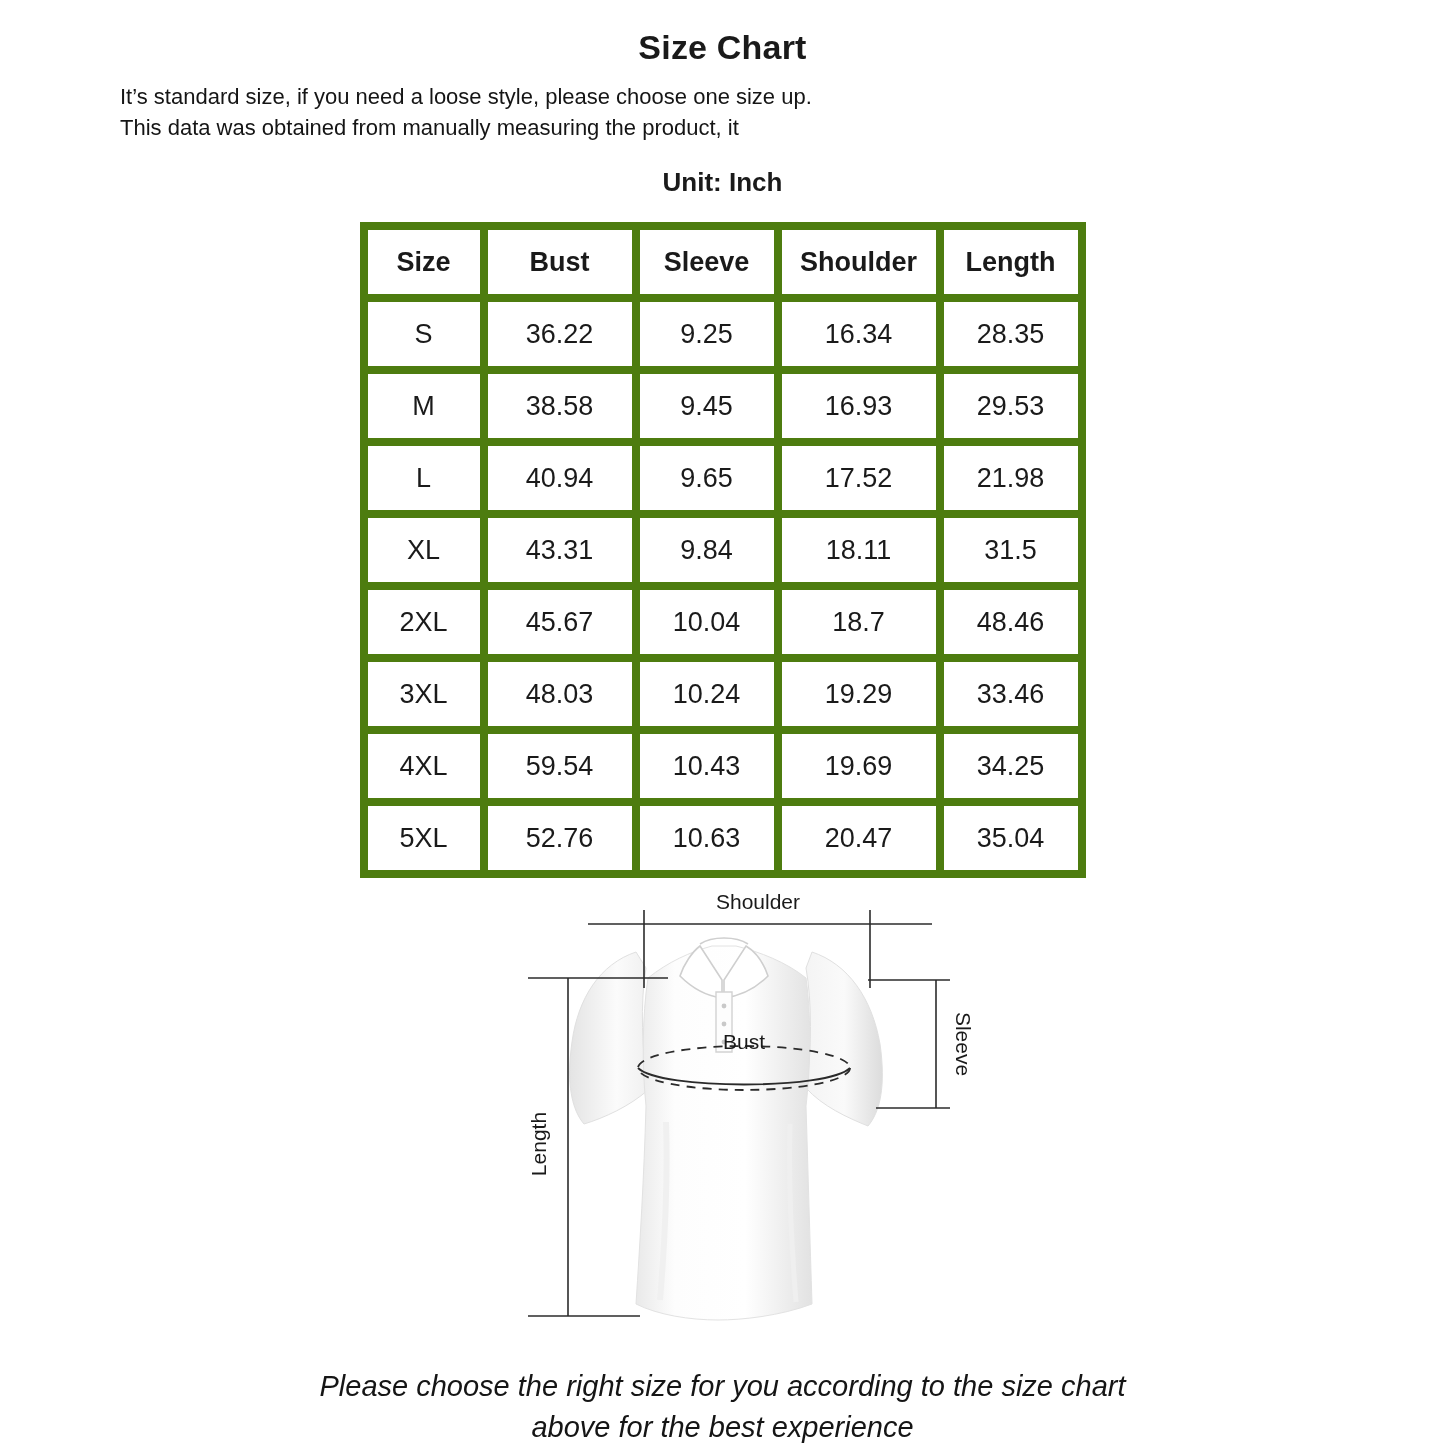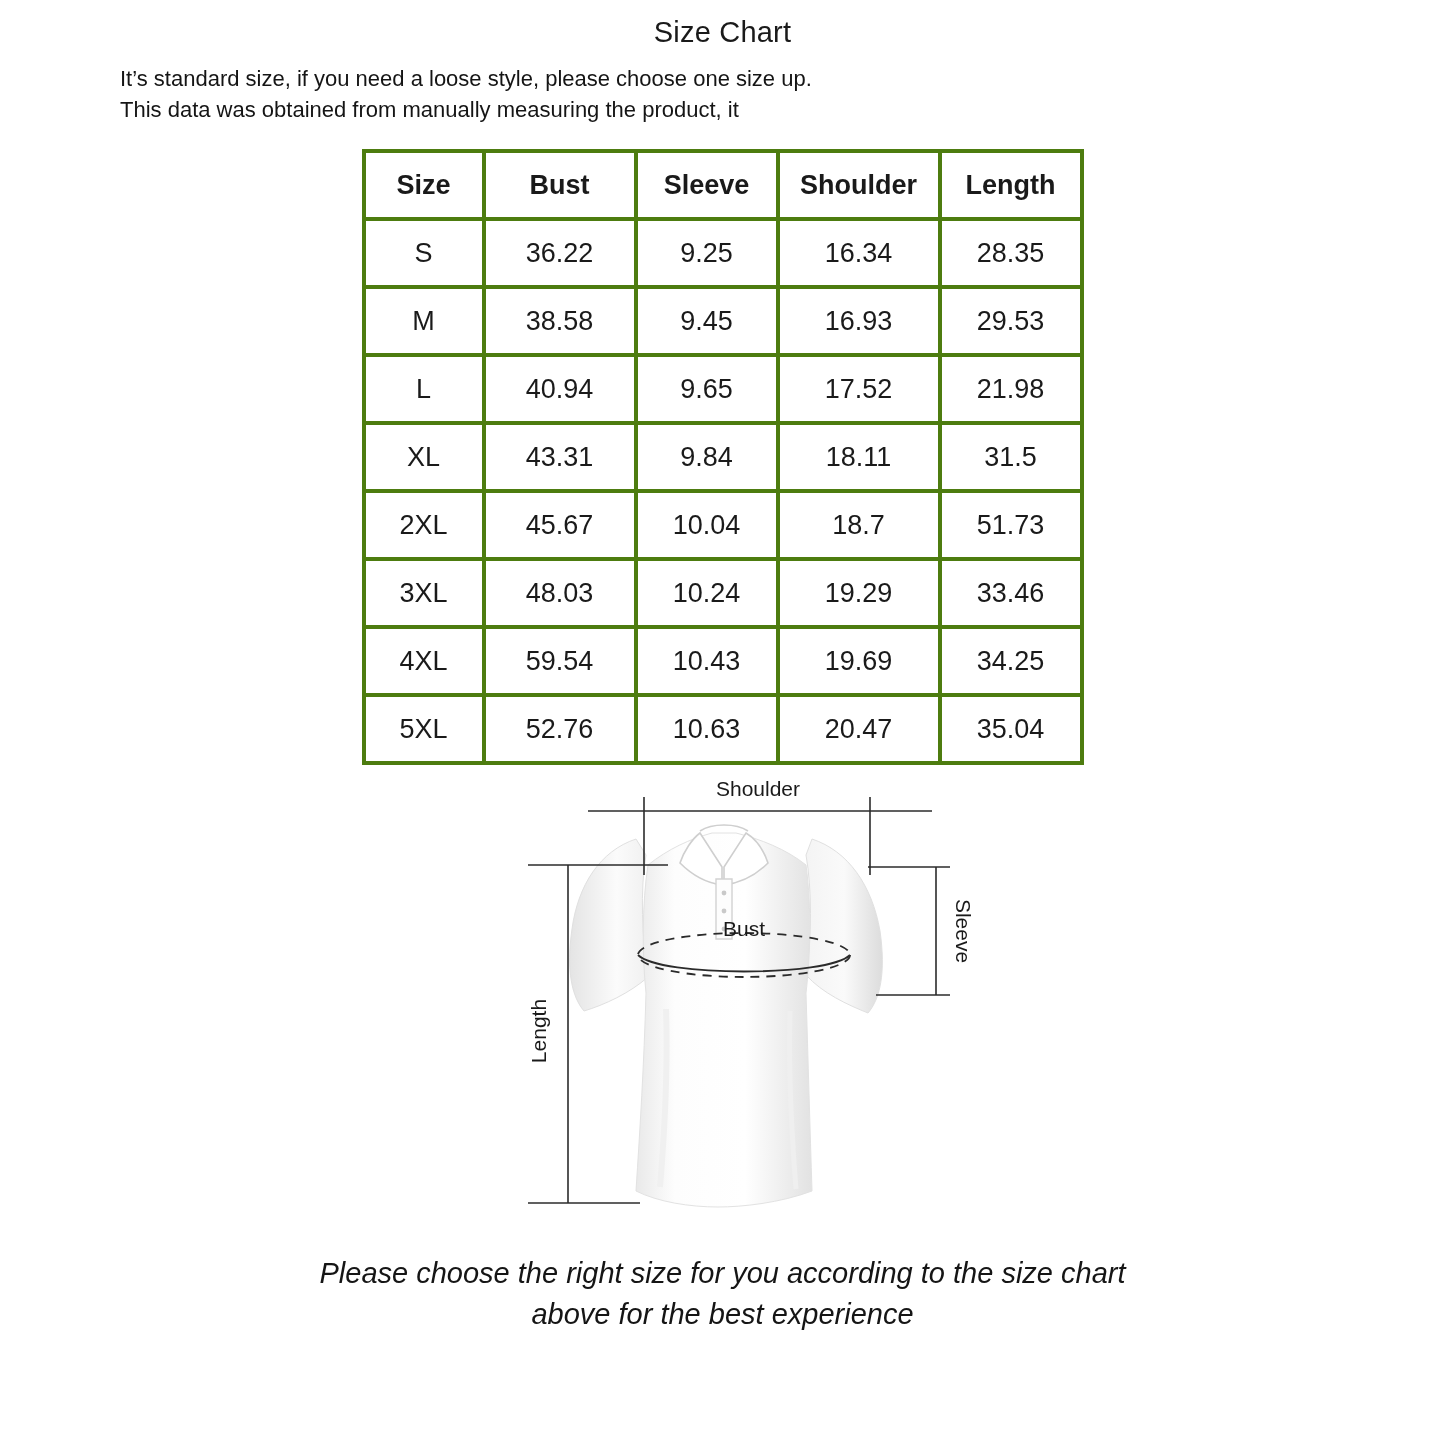--- a/index.html
+++ b/index.html
@@ -16,23 +16,23 @@
     position: relative;
   }
   .page {
     width: 1445px;
     height: 1445px;
     position: relative;
     box-sizing: border-box;
   }
   .title {
     text-align: center;
-    font-size: 29px;
-    font-weight: normal;
-    margin-top: 16px;
+    font-size: 34px;
+    font-weight: bold;
+    margin-top: 28px;
     letter-spacing: 0.2px;
   }
   .intro {
     text-align: left;
     font-size: 22px;
     line-height: 1.42;
     margin-top: 14px;
     padding: 0 120px;
     color: #151515;
   }
@@ -50,21 +50,21 @@
     justify-content: center;
     margin-top: 24px;
   }
   table.size-table {
     border-collapse: collapse;
     width: 718px;
     table-layout: fixed;
   }
   table.size-table th,
   table.size-table td {
-    border: 4px solid #4d7c0f;
+    border: 8px solid #4d7c0f;
     text-align: center;
     font-size: 27px;
     height: 64px;
     padding: 0;
     color: #1a1a1a;
   }
   table.size-table th {
     font-weight: bold;
     font-size: 27px;
   }
@@ -102,20 +102,21 @@
 
 <div class="page">
 
   <div class="title">Size Chart</div>
 
   <div class="intro">
     <span class="line">It’s standard size, if you need a loose style, please choose one size up.</span>
     <span class="line">This data was obtained from manually measuring the product, it</span>
   </div>
 
+  <div class="unit">Unit: Inch</div>
 
   <div class="table-wrap">
     <table class="size-table">
       <colgroup>
         <col class="c0">
           <col class="c1">
           <col class="c2">
           <col class="c3">
           <col class="c4">
       </colgroup>
@@ -155,21 +156,21 @@
           <td>43.31</td>
           <td>9.84</td>
           <td>18.11</td>
           <td>31.5</td>
         </tr>
         <tr>
           <td>2XL</td>
           <td>45.67</td>
           <td>10.04</td>
           <td>18.7</td>
-          <td>51.73</td>
+          <td>48.46</td>
         </tr>
         <tr>
           <td>3XL</td>
           <td>48.03</td>
           <td>10.24</td>
           <td>19.29</td>
           <td>33.46</td>
         </tr>
         <tr>
           <td>4XL</td>

